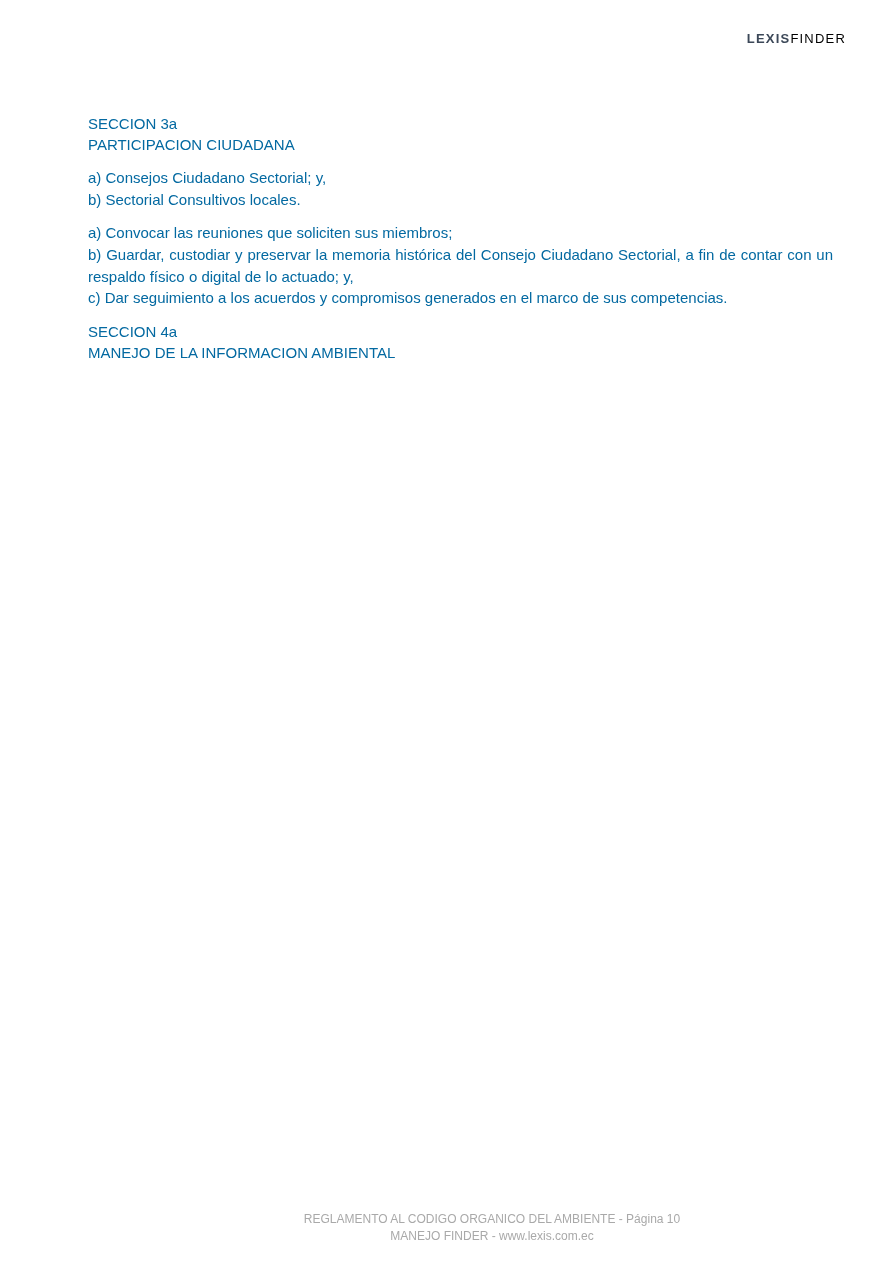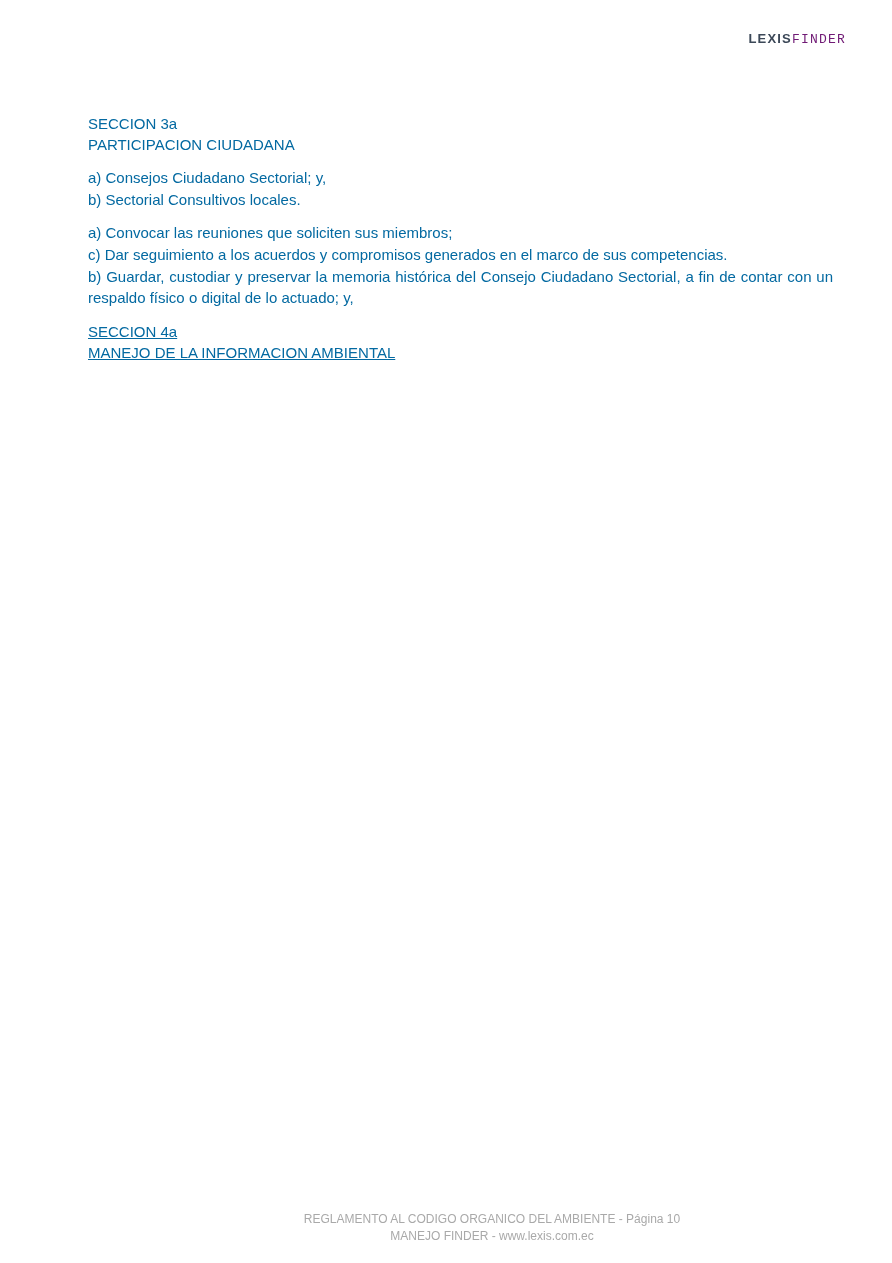--- a/index.html
+++ b/index.html
@@ -23,35 +23,34 @@
     font-size: 13px;
     letter-spacing: 1.2px;
     white-space: nowrap;
   }
   .logo-bold {
     font-weight: 800;
     color: #3c4858;
   }
   .logo-light {
     font-weight: 500;
-    color: #701a75;
-    font-family: Liberation Mono, monospace;
+    color: #000000;
   }
   
   .doc-body {
     position: absolute;
     left: 88px;
     top: 101px;
     width: 745px;
     font-size: 15px;
     line-height: 21.7px;
     color: #0369a1;
   }
   .block { margin: 0 0 11.5px 0; }
-  .block:last-child { margin-bottom: 0; text-decoration: underline; }
+  .block:last-child { margin-bottom: 0; }
   .para, .line {
     margin: 0;
     text-align: justify;
   }
   
   .footer {
     position: absolute;
     top: 1211px;
     left: 0;
     width: 100%;
@@ -84,22 +83,22 @@
       <div class="block">
         <p class="line">a) Consejos Ciudadano Sectorial; y,</p>
         <p class="line">b) Sectorial Consultivos locales.</p>
       </div>
       <div class="block"></div>
       <div class="block"></div>
       <div class="block"></div>
       <div class="block"></div>
       <div class="block">
         <p class="line">a) Convocar las reuniones que soliciten sus miembros;</p>
+        <p class="line">b) Guardar, custodiar y preservar la memoria histórica del Consejo Ciudadano Sectorial, a fin de contar con un respaldo físico o digital de lo actuado; y,</p>
         <p class="line">c) Dar seguimiento a los acuerdos y compromisos generados en el marco de sus competencias.</p>
-        <p class="line">b) Guardar, custodiar y preservar la memoria histórica del Consejo Ciudadano Sectorial, a fin de contar con un respaldo físico o digital de lo actuado; y,</p>
       </div>
       <div class="block"></div>
       <div class="block"></div>
       <div class="block"></div>
       <div class="block"></div>
       <div class="block"></div>
       <div class="block">
         <p class="line">SECCION 4a</p>
         <p class="line">MANEJO DE LA INFORMACION AMBIENTAL</p>
       </div>

